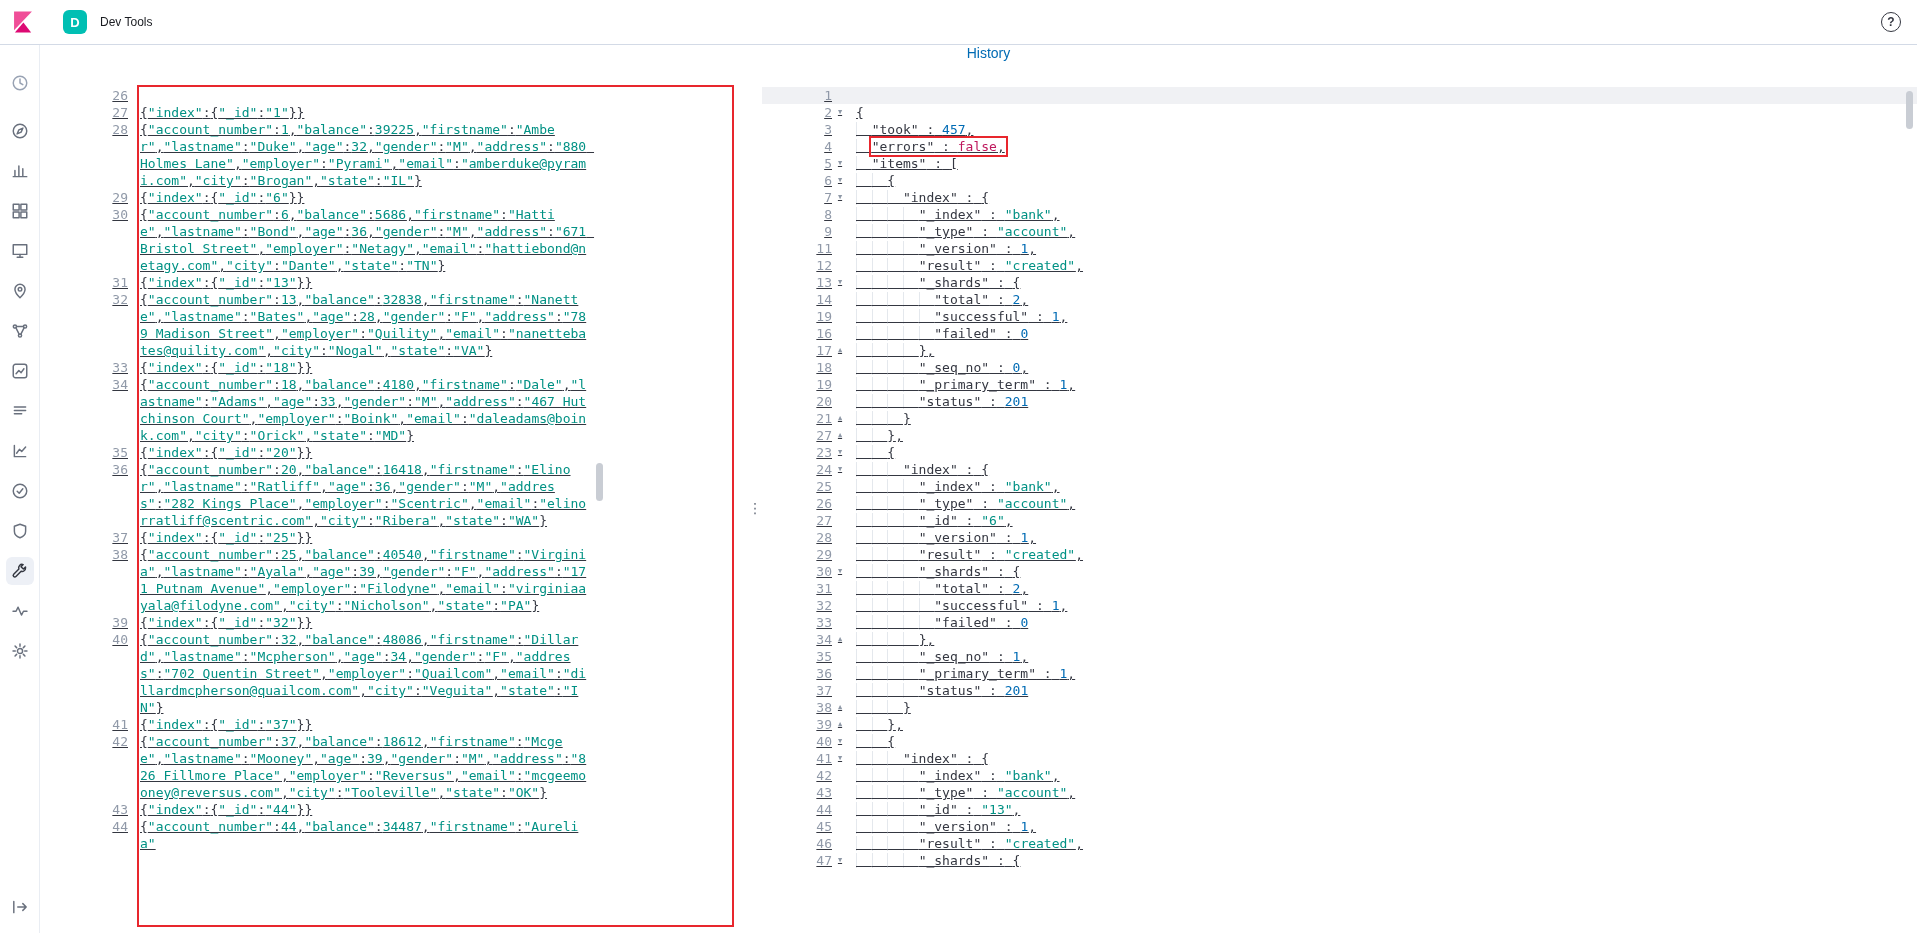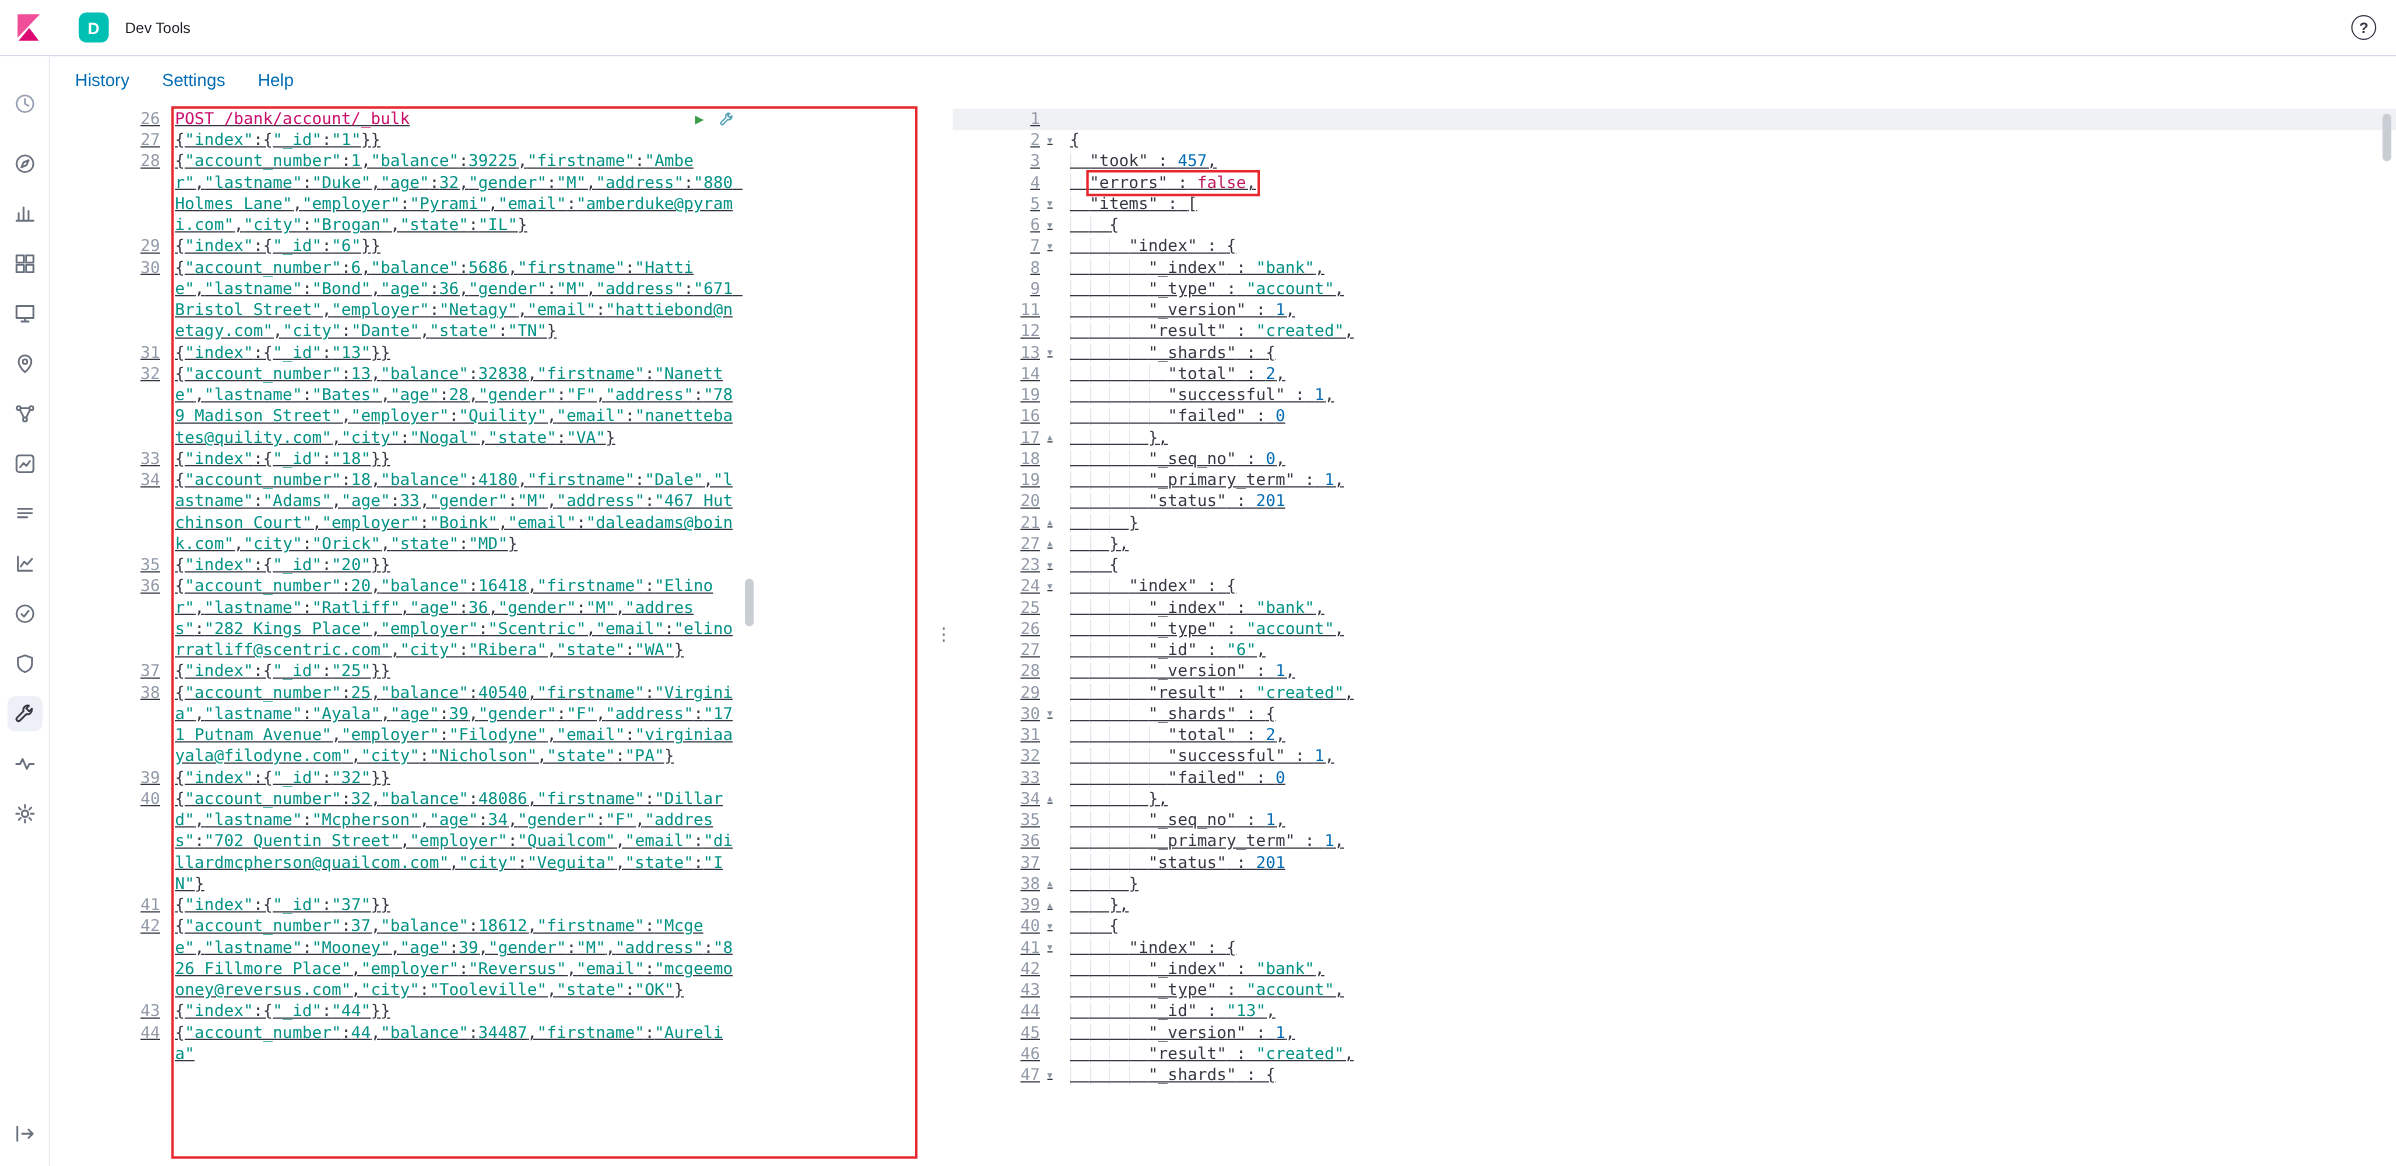--- a/index.html
+++ b/index.html
@@ -16,21 +16,21 @@
   .app-title { font-size:12px; margin-left:13px; color:#1A1C21; }
   .help-icon { margin-left:auto; width:20px; height:20px; border:1.6px solid #343741; border-radius:50%; display:flex; align-items:center; justify-content:center; font-size:12px; font-weight:bold; color:#343741; cursor:pointer; }
   
   .body-row { display:flex; height:888px; }
   .rail { width:40px; border-right:1px solid #E9EDF3; display:flex; flex-direction:column; align-items:center; padding-top:24px; background:#fff; }
   .rail-item { width:28px; height:28px; border-radius:6px; display:flex; align-items:center; justify-content:center; color:#69707D; margin-bottom:12px; cursor:pointer; flex:0 0 auto; }
   .rail-item.first { margin-bottom:20px; color:#98A2B3; }
   .rail-item.active { background:#EDF0F6; color:#343741; }
   .rail-toggle { margin-top:auto; margin-bottom:12px; }
   .content { flex:1; display:flex; flex-direction:column; min-width:0; }
-  .links-row { height:38px; display:flex; align-items:center; gap:26px; padding-left:20px; }
+  .links-row { height:38px; display:flex; align-items:center; gap:26px; padding-left:20px;flex-direction:column; }
   .menu-link { color:#006BB4; font-size:14px; cursor:pointer; }
   .tabs-row { height:50px; border-bottom:1px solid #D3DAE6; display:flex; padding-left:21px; }
   .tab { padding:0 13px; display:flex; align-items:center; font-size:15px; color:#006BB4; cursor:pointer; }
   .tab.active { box-shadow:inset 0 -2px 0 #006BB4; }
   
   .editors { flex:1; display:flex; position:relative; overflow:hidden; background:#fff;
     font-family:"DejaVu Sans Mono","Liberation Mono",monospace; font-size:13px; line-height:17px; }
   .pane { position:relative; overflow:hidden; background:#fff;text-decoration:underline; }
   .pane.request { flex:0 0 708px; }
   .pane.response { flex:1; }
@@ -216,23 +216,20 @@
           <span class="menu-link">Settings</span>
           <span class="menu-link">Help</span>
         </div>
 
       <div class="editors">
 
         <section class="pane request">
           <div class="lines" id="req-lines">
               <div class="ed-row">
                 <div class="gut"><span class="lnum">26</span></div>
-                <div class="code"><span class="t-method">POST /bank/account/_bulk</span><span class="line-actions"><span class="play">▶</span><span class="wrench"><svg viewBox="0 0 16 16" width="13" height="13" fill="none" stroke="currentColor" stroke-width="1.5" stroke-linecap="round" stroke-linejoin="round">
-                        <path d="M12.9 5.3a3 3 0 0 1-3.9 2.9l-4.6 4.6a1.4 1.4 0 0 1-2-2L7 6.2a3 3 0 0 1 3.8-3.9L8.9 4.2l2.1 2.1 1.9-1.9z"></path>
-                      </svg></span></span></div>
               </div>
               <div class="ed-row">
                 <div class="gut"><span class="lnum">27</span></div>
                 <div class="code"><span class="t-p">{</span><span class="t-str">"index"</span><span class="t-p">:</span><span class="t-p">{</span><span class="t-str">"_id"</span><span class="t-p">:</span><span class="t-str">"1"</span><span class="t-p">}</span><span class="t-p">}</span></div>
               </div>
               <div class="ed-row">
                 <div class="gut"><span class="lnum">28</span></div>
                 <div class="code"><span class="t-p">{</span><span class="t-str">"account_number"</span><span class="t-p">:</span><span class="t-num-req">1</span><span class="t-p">,</span><span class="t-str">"balance"</span><span class="t-p">:</span><span class="t-num-req">39225</span><span class="t-p">,</span><span class="t-str">"firstname"</span><span class="t-p">:</span><span class="t-str">"Amber"</span><span class="t-p">,</span><span class="t-str">"lastname"</span><span class="t-p">:</span><span class="t-str">"Duke"</span><span class="t-p">,</span><span class="t-str">"age"</span><span class="t-p">:</span><span class="t-num-req">32</span><span class="t-p">,</span><span class="t-str">"gender"</span><span class="t-p">:</span><span class="t-str">"M"</span><span class="t-p">,</span><span class="t-str">"address"</span><span class="t-p">:</span><span class="t-str">"880 Holmes Lane"</span><span class="t-p">,</span><span class="t-str">"employer"</span><span class="t-p">:</span><span class="t-str">"Pyrami"</span><span class="t-p">,</span><span class="t-str">"email"</span><span class="t-p">:</span><span class="t-str">"amberduke@pyrami.com"</span><span class="t-p">,</span><span class="t-str">"city"</span><span class="t-p">:</span><span class="t-str">"Brogan"</span><span class="t-p">,</span><span class="t-str">"state"</span><span class="t-p">:</span><span class="t-str">"IL"</span><span class="t-p">}</span></div>
               </div>
               <div class="ed-row">

